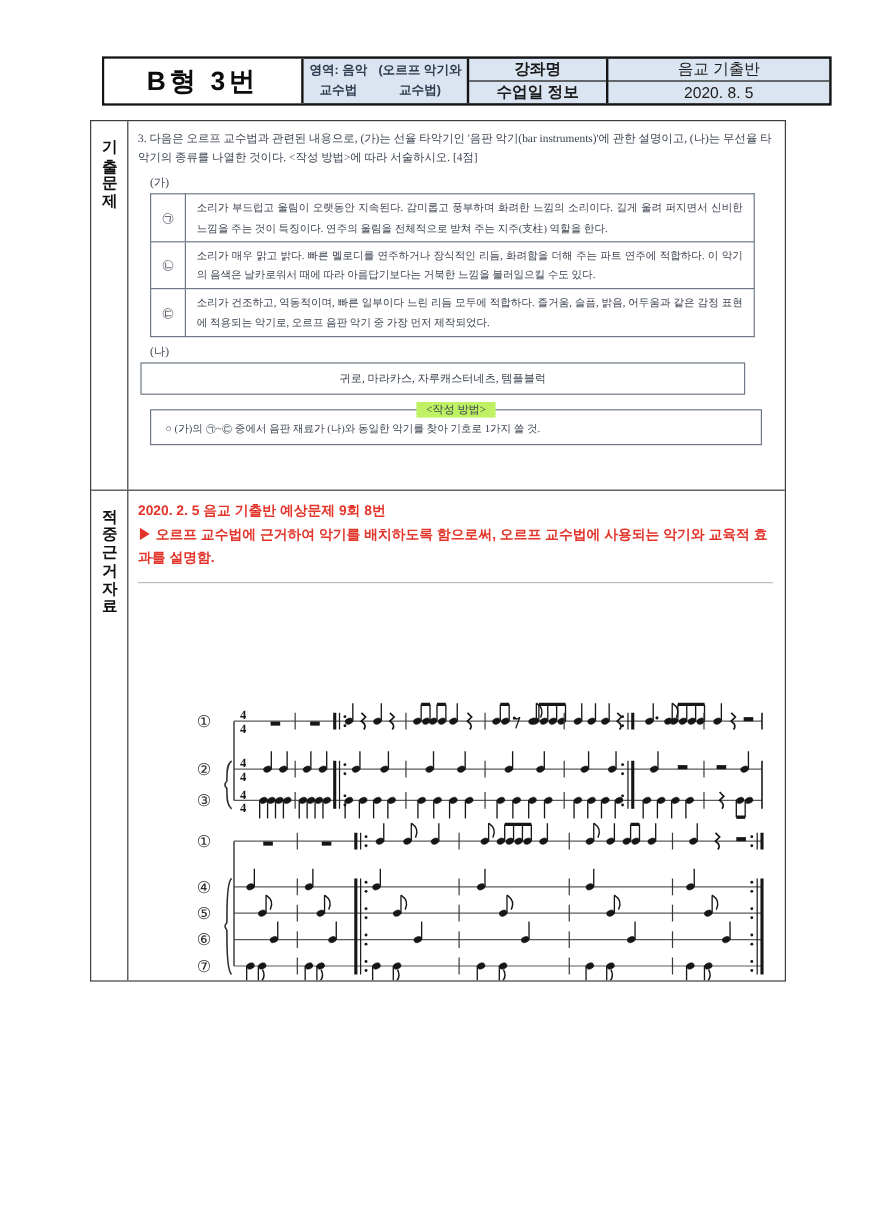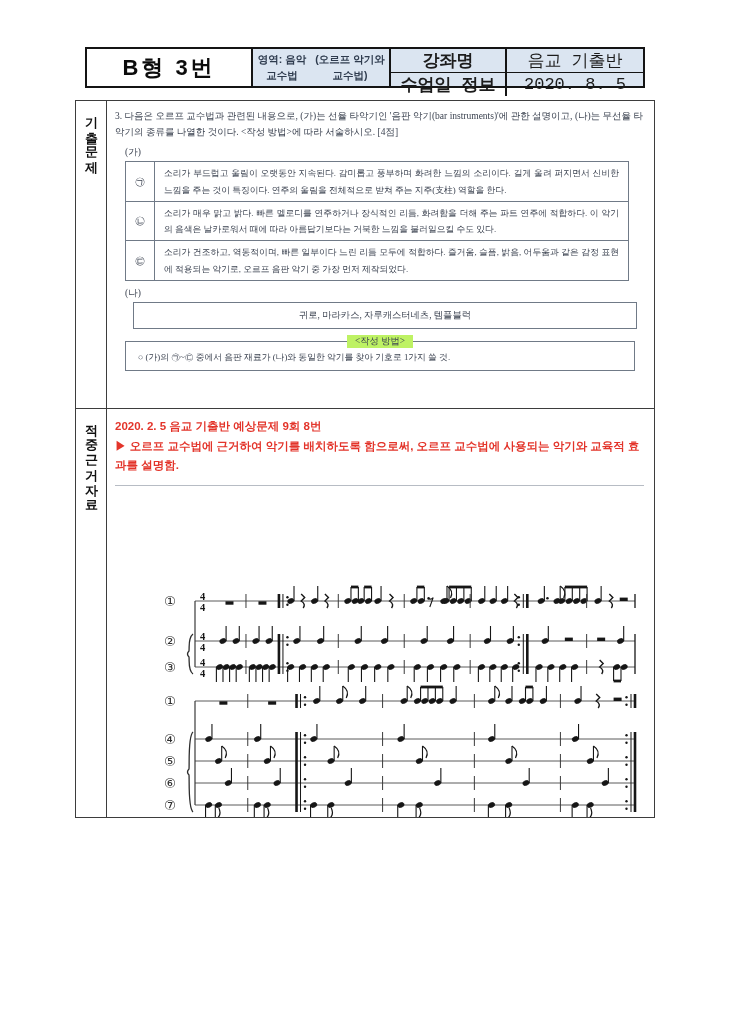--- a/index.html
+++ b/index.html
@@ -1,27 +1,27 @@
 <!DOCTYPE html>
 <html><head>
 <meta charset="utf-8">
 <style>
   html,body{margin:0;padding:0;background:#fff;}
   .page{position:relative;width:729px;height:1027px;background:#fff;overflow:hidden;
         font-family:"Liberation Sans",sans-serif;color:#222;}
 
   
-  .hdr{position:absolute;left:85px;top:47px;width:560px;height:41px;border:2px solid #141414;
+  .hdr{position:absolute;left:85px;top:47px;width:608px;height:41px;border:2px solid #141414;
        box-sizing:border-box;display:flex;background:#dbe5f1;}
   .hdr-title{width:166px;background:#fff;border-right:2px solid #141414;display:flex;align-items:center;
        justify-content:center;font-size:22px;font-weight:bold;letter-spacing:3px;color:#0c0c0c;box-sizing:border-box;}
   .hdr-area{width:138px;border-right:2px solid #141414;display:flex;align-items:center;
        justify-content:center;font-size:10.5px;font-weight:600;color:#2e3b4e;line-height:1.45;text-align:center;box-sizing:border-box;}
   .hdr-grid{flex:1;display:grid;grid-template-columns:116px 1fr;grid-template-rows:1fr 1fr;}
-  .hg{display:flex;align-items:center;justify-content:center;font-size:17px;color:#1c1c1c;box-sizing:border-box;font-family:Liberation Mono, monospace;}
+  .hg{display:flex;align-items:center;justify-content:center;font-size:13px;color:#1c1c1c;box-sizing:border-box;}
   .hg.lab{font-weight:bold;border-right:2px solid #141414;}
   .hg.r1{border-bottom:1.5px solid #141414;}
 
   
   .main{position:absolute;left:75px;top:100px;width:580px;height:718px;border:1.5px solid #3d3d3d;
         box-sizing:border-box;display:flex;flex-direction:column;}
   .mrow{display:flex;box-sizing:border-box;}
   .mrow.r1{height:308px;border-bottom:1.5px solid #3d3d3d;}
   .mrow.r2{flex:1;}
   .rlabel{width:31px;border-right:1.5px solid #3d3d3d;box-sizing:border-box;display:flex;
@@ -31,21 +31,21 @@
   .rcontent{flex:1;position:relative;overflow:hidden;box-sizing:border-box;}
 
   
   .q3wrap{padding:7px 9px 2px 8px;font-family:Liberation Serif, serif;color:#3b4250;}
   .q3text{font-size:9.5px;line-height:1.7;text-align:justify;padding-right:2px;}
   .sublabel{font-size:9.5px;margin:6px 0 2px 10px;}
   .gatable{margin-left:10px;width:504px;border:1px solid #707a87;border-collapse:collapse;}
   .gatable td{border:1px solid #707a87;}
   .gatable .mark{width:26px;text-align:center;font-size:10px;color:#3b4250;}
   .gatable .txt{padding:3px 9px;font-size:8.8px;line-height:1.85;text-align:justify;color:#3b4250;}
-  .nabox{margin-left:18px;width:504px;border:1px solid #707a87;box-sizing:border-box;text-align:center;
+  .nabox{margin-left:2px;width:504px;border:1px solid #707a87;box-sizing:border-box;text-align:center;
         font-size:9.3px;padding:6px 0;color:#3b4250;}
   .methodbox{margin:12px 10px 0 10px;border:1px solid #707a87;position:relative;padding:7px 12px 4px 12px;}
   .methodtitle{position:absolute;top:-7px;left:50%;transform:translateX(-50%);background:#bef264;
         padding:0 8px;font-size:9.3px;white-space:nowrap;color:#3b4250;}
   .methoditem{font-size:8.8px;line-height:2.0;color:#3b4250;}
 
   
   .redblock{margin:8px 10px 0 8px;padding-bottom:9px;border-bottom:1px solid #b7bcc4;
         color:#e3342a;font-weight:bold;font-size:11.5px;line-height:1.7;}
   .q8{margin:11px 13px 0 10px;font-size:13.5px;line-height:1.76;text-align:justify;

